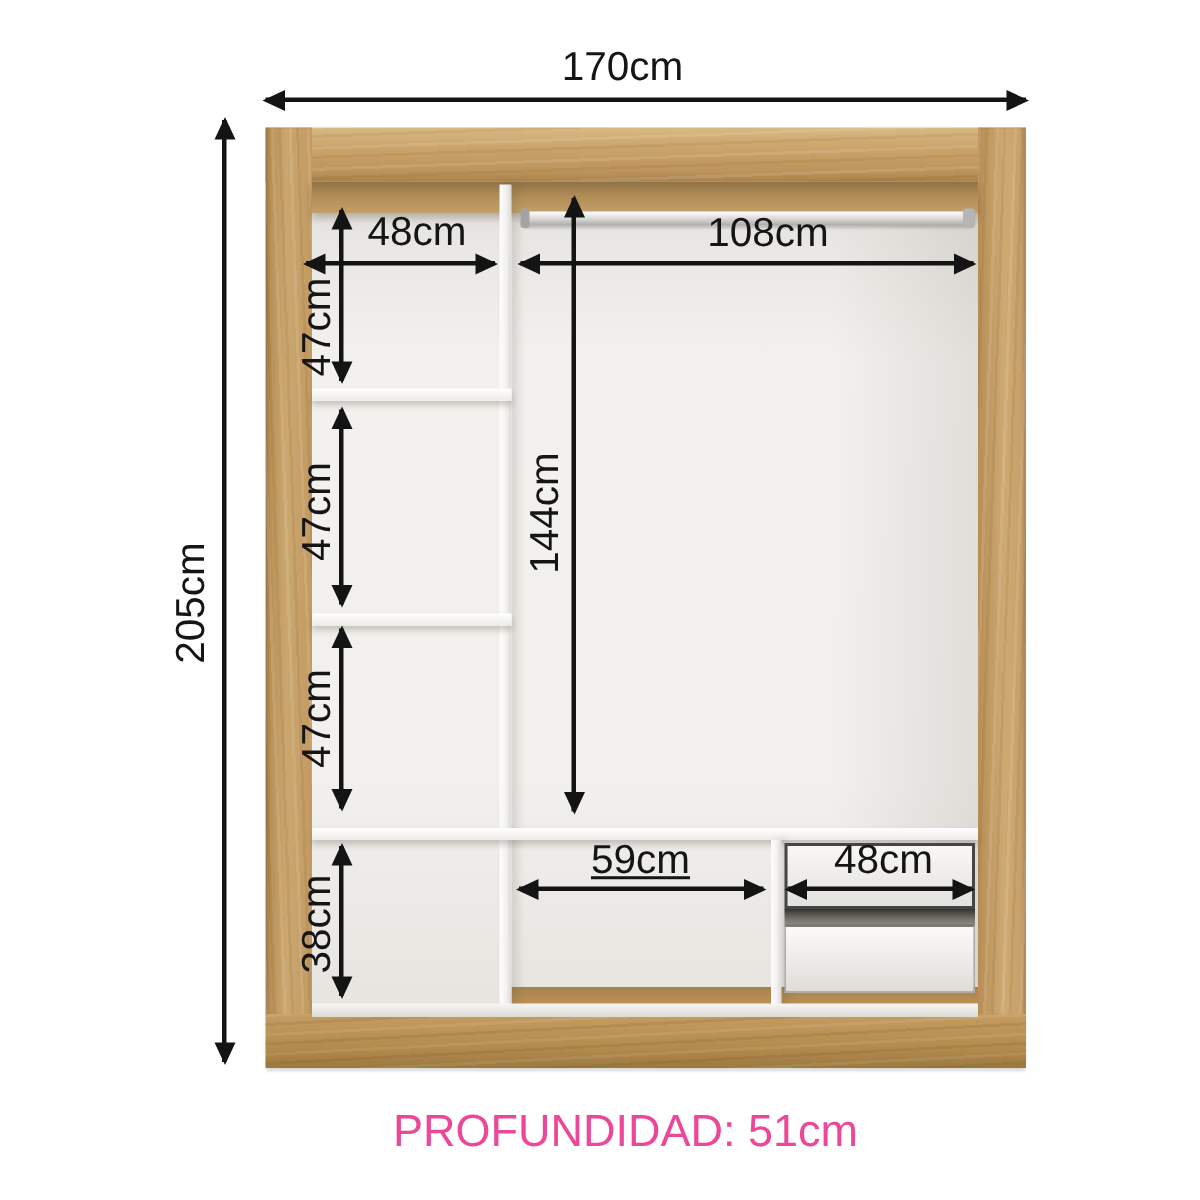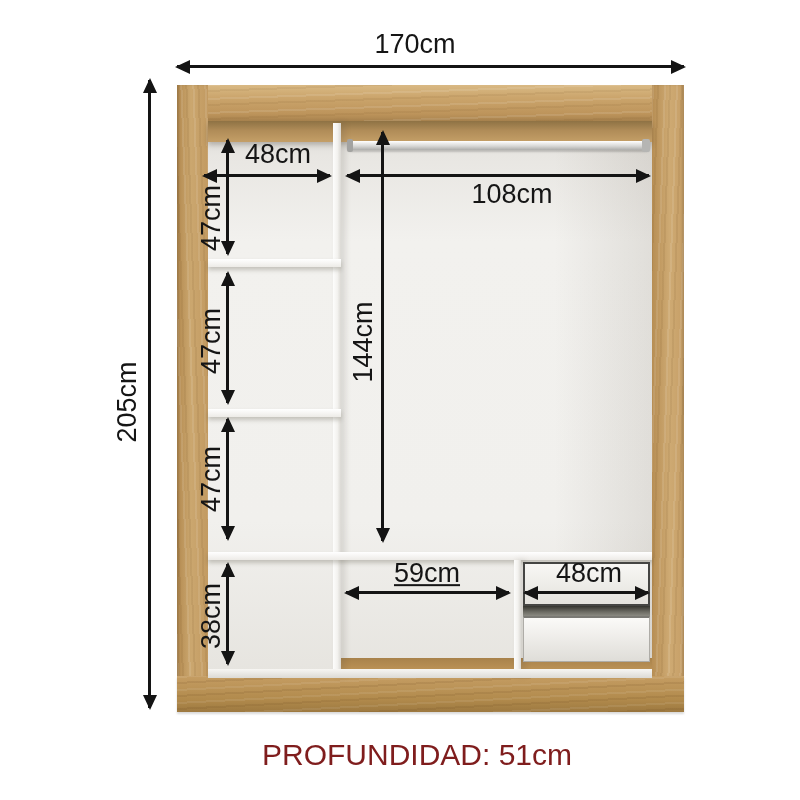--- a/index.html
+++ b/index.html
@@ -75,21 +75,21 @@
   .arrow-v::before{content:"";position:absolute;top:-2px;left:-5.5px;width:0;height:0;
     border-left:7px solid transparent;border-right:7px solid transparent;border-bottom:15px solid #141414;}
   .arrow-v::after{content:"";position:absolute;bottom:-2px;left:-5.5px;width:0;height:0;
     border-left:7px solid transparent;border-right:7px solid transparent;border-top:15px solid #141414;}
 
   
   .dim-label{position:absolute;transform:translate(-50%,-50%);z-index:20;
     font-size:27px;line-height:1.1;color:#151515;white-space:nowrap;}
   .dim-label.vert{transform:translate(-50%,-50%) rotate(-90deg);}
   .depth-label{position:absolute;left:417px;top:755px;transform:translate(-50%,-50%);z-index:20;
-    font-size:30px;color:#7f1d1d;white-space:nowrap;}
+    font-size:30px;color:#ec4899;white-space:nowrap;}
 </style>
 </head>
 <body>
 
 <div class="canvas">
 
   <div class="interior"></div>
   <div class="panel frame-top"></div>
   <div class="panel frame-left"></div>
   <div class="panel frame-right"></div>
@@ -115,21 +115,21 @@
   <div class="arrow-v" style="left:226px;top:273px;height:130px;"></div>
   <div class="arrow-v" style="left:226px;top:419px;height:120px;"></div>
   <div class="arrow-v" style="left:226px;top:564px;height:100px;"></div>
   <div class="arrow-v" style="left:381px;top:132px;height:409px;"></div>
   <div class="arrow-h" style="left:346px;top:591px;width:163px;"></div>
   <div class="arrow-h" style="left:525px;top:591px;width:123px;"></div>
 
   <div class="dim-label" style="left:415px;top:45px;text-align:right;">170cm</div>
   <div class="dim-label vert" style="left:128px;top:402px;">205cm</div>
   <div class="dim-label" style="left:278px;top:155px;">48cm</div>
-  <div class="dim-label" style="left:512px;top:156px;margin-top:39px;">108cm</div>
+  <div class="dim-label" style="left:512px;top:156px;">108cm</div>
   <div class="dim-label vert" style="left:212px;top:218px;">47cm</div>
   <div class="dim-label vert" style="left:212px;top:341px;">47cm</div>
   <div class="dim-label vert" style="left:212px;top:479px;">47cm</div>
   <div class="dim-label vert" style="left:212px;top:616px;">38cm</div>
   <div class="dim-label vert" style="left:364px;top:342px;">144cm</div>
   <div class="dim-label" style="left:427px;top:574px;text-decoration:underline;">59cm</div>
   <div class="dim-label" style="left:589px;top:574px;">48cm</div>
 
   <div class="depth-label">PROFUNDIDAD: 51cm</div>
 

